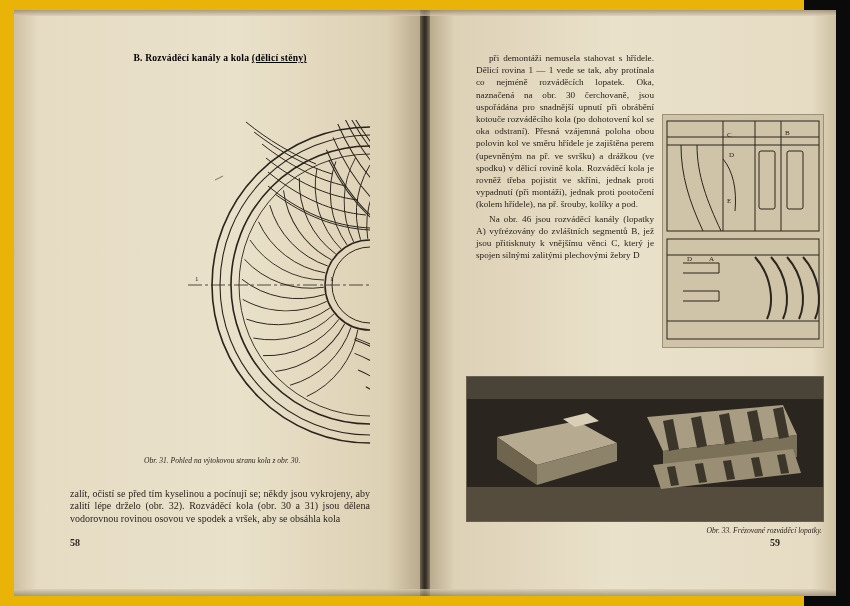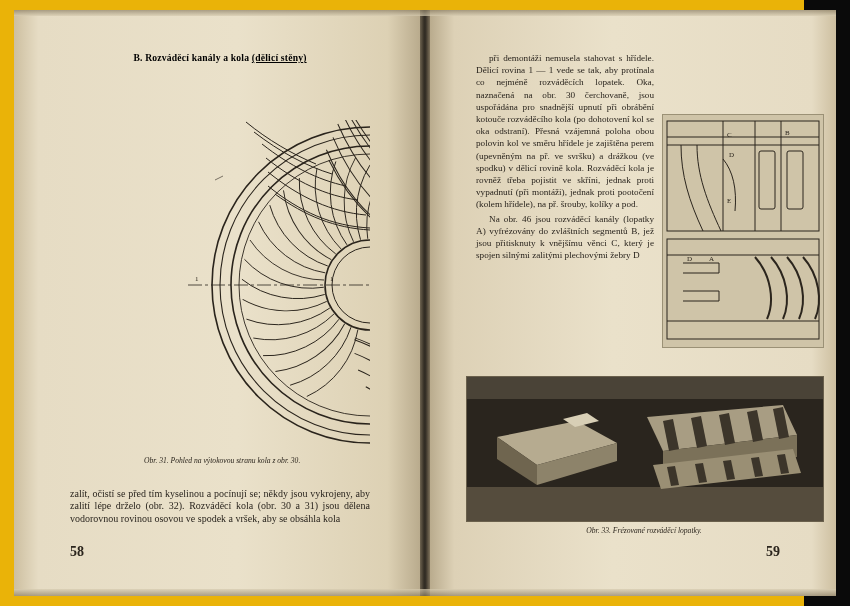--- a/index.html
+++ b/index.html
@@ -69,21 +69,21 @@
   .fig31 svg{display:block;}
   .cap31{
     position:absolute;left:130px;top:446px;width:250px;
   }
   .bottom-left{
     position:absolute;left:56px;top:478px;width:300px;
     font-size:10px;line-height:12.4px;color:#241f19;text-align:justify;font-family:Liberation Serif, serif;
   }
   .bottom-left p{margin:0;text-indent:0;}
   .pagenum{
-    position:absolute;bottom:36px;font-size:14px;color:#2b251d;font-weight:bold;
+    position:absolute;bottom:48px;font-size:10px;color:#2b251d;font-weight:bold;
   }
   .pagenum.l{left:56px;}
   .pagenum.r{right:56px;margin-top:20px;}
   
   .fig32{
     position:absolute;left:648px;top:104px;width:160px;height:232px;
     background:#cfc4a8;
     border:1px solid #9b9176;
     overflow:hidden;
   }
@@ -91,21 +91,21 @@
     position:absolute;left:614px;top:342px;width:196px;text-align:center;
   }
   
   .fig33{
     position:absolute;left:452px;top:366px;width:356px;height:144px;
     background:#1d1a16;
     overflow:hidden;
     border:1px solid #6a604c;
   }
   .cap33{
-    position:absolute;left:452px;top:516px;width:356px;text-align:center;
+    position:absolute;left:452px;top:516px;width:356px;text-align:right;
   }
 </style>
 </head>
 <body>
 
 <div class="scan">
   <div class="book">
     <div class="page left"></div>
     <div class="page right"></div>
     <div class="gutter"></div>

